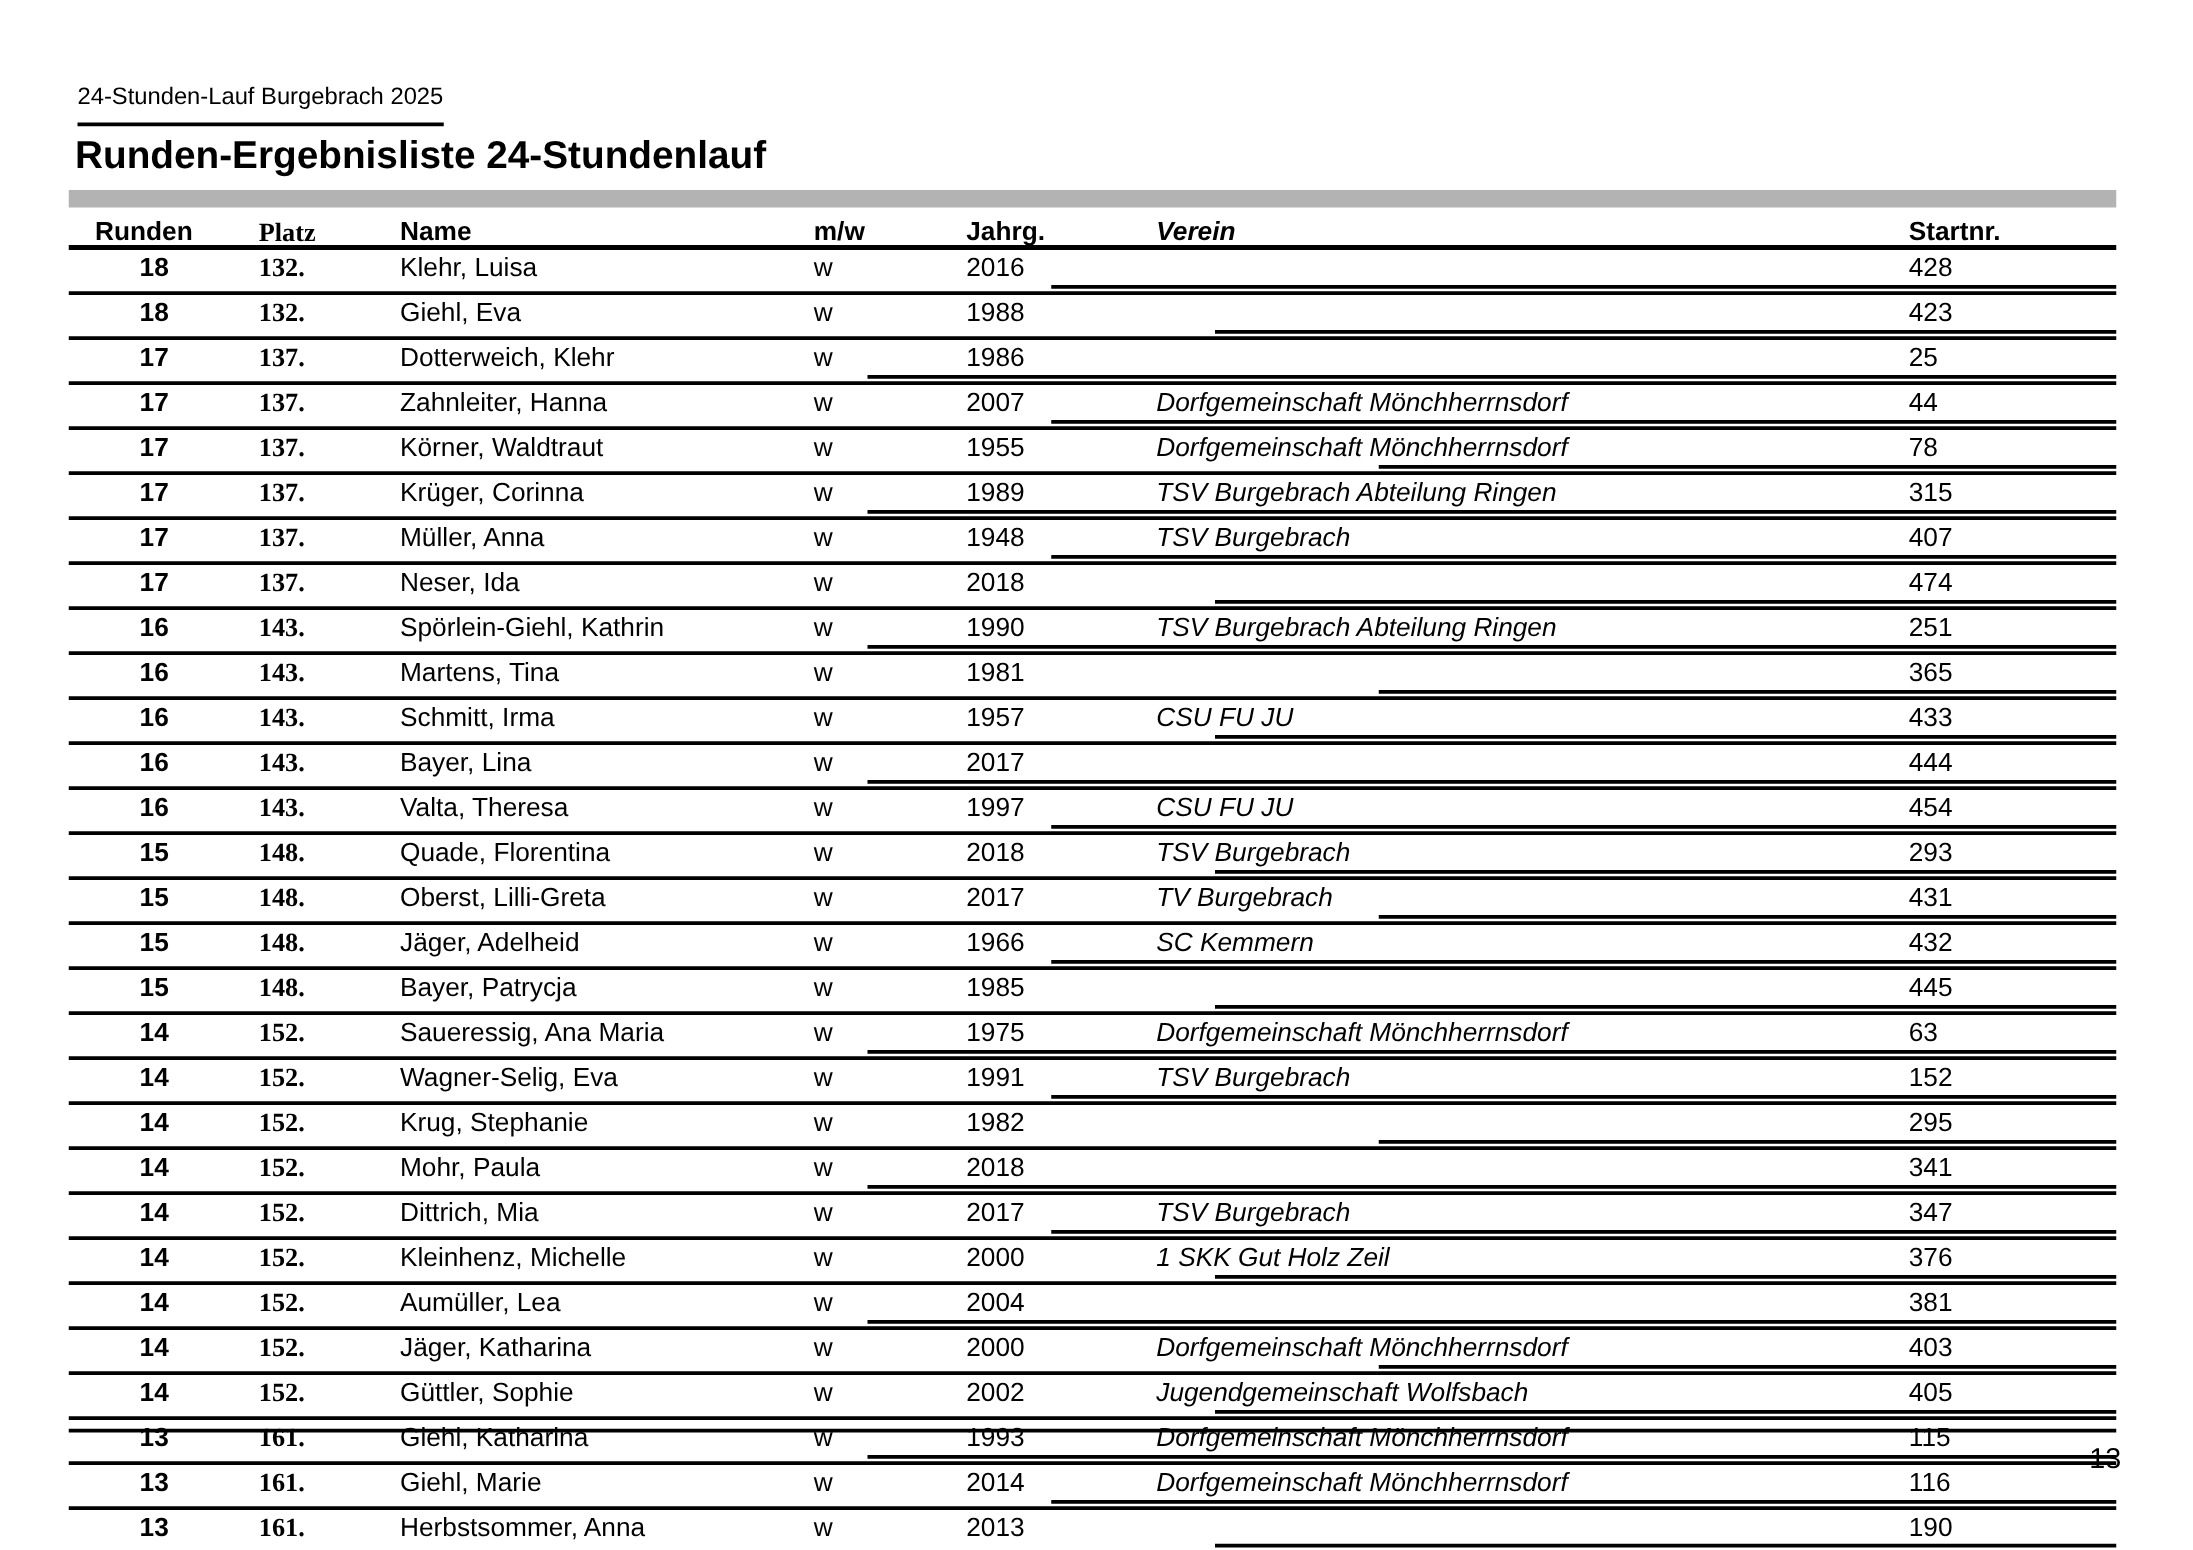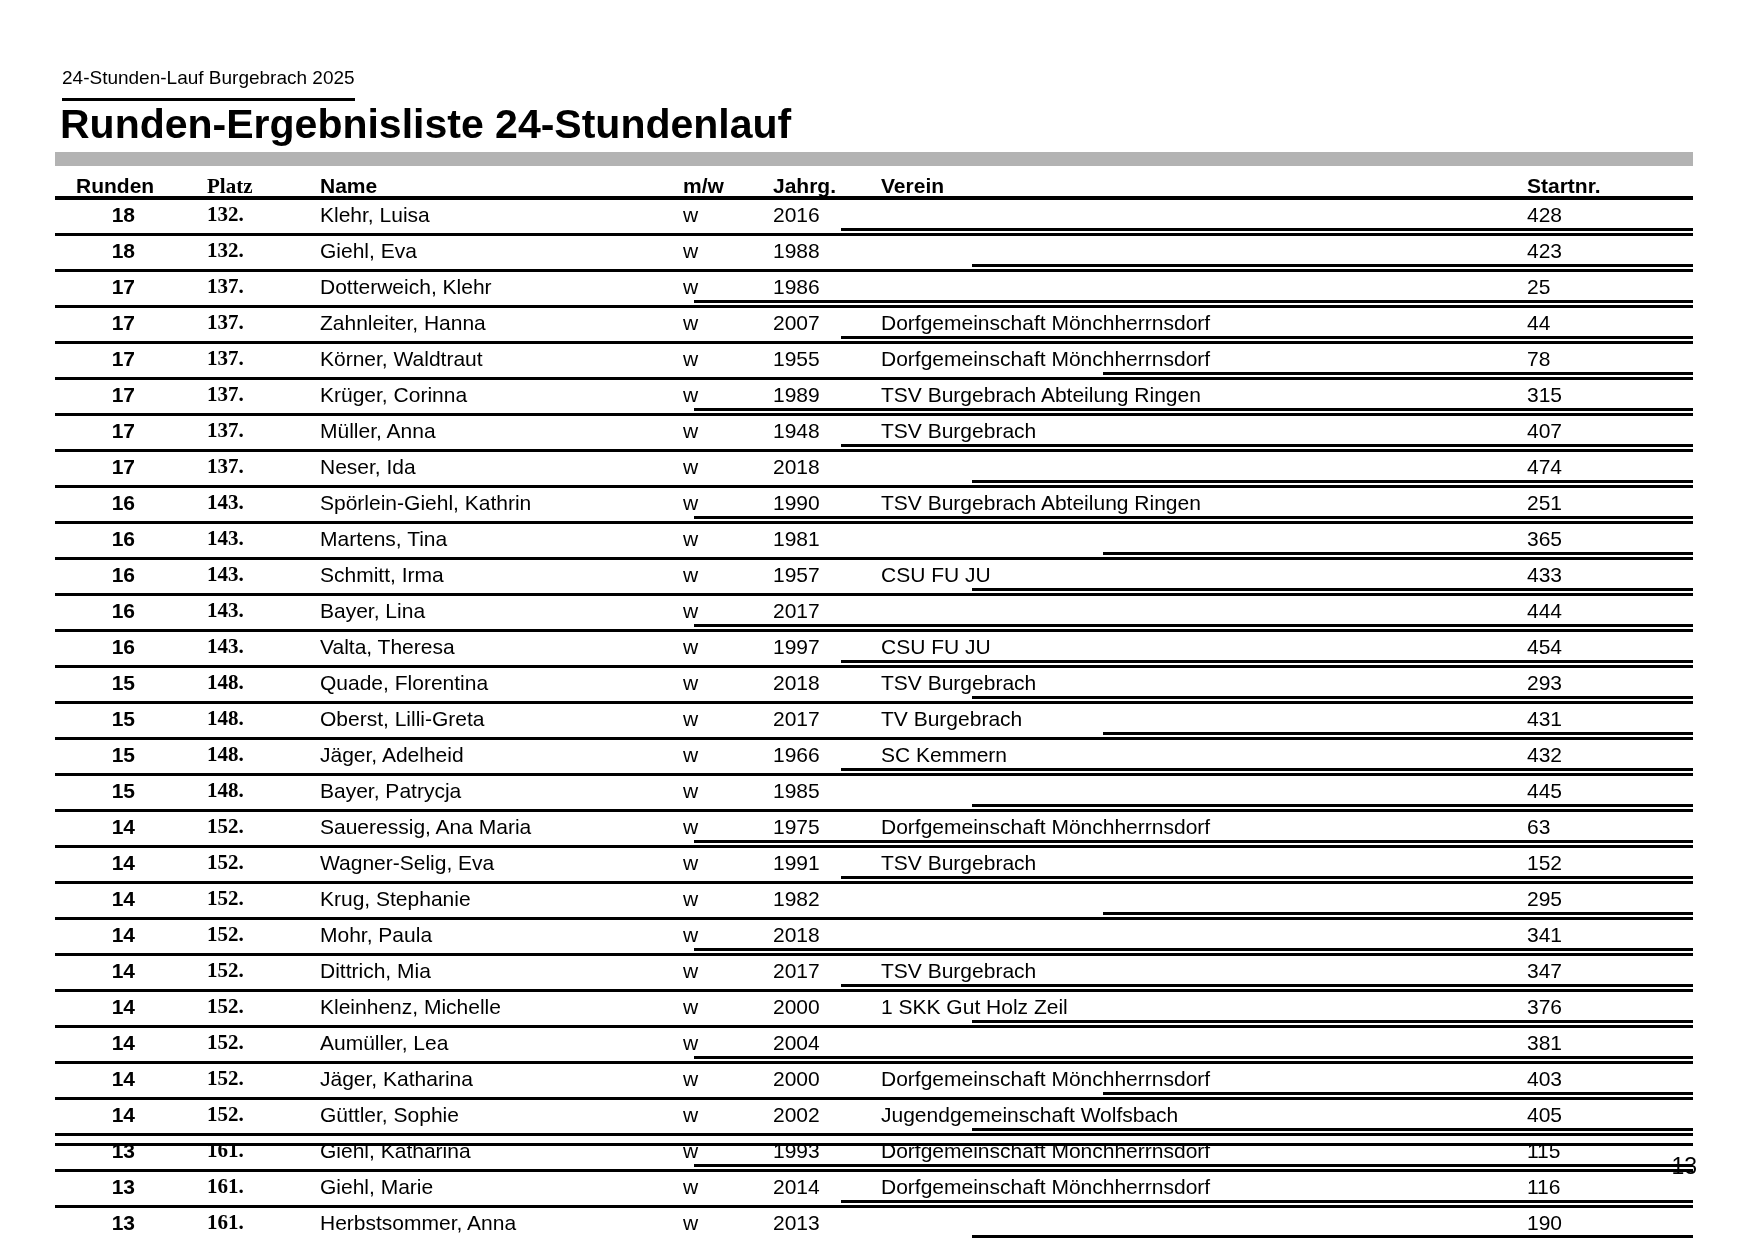--- a/index.html
+++ b/index.html
@@ -16,21 +16,21 @@
     position:absolute; left:62px; top:61px;
     font-size:19px; font-weight:400; line-height:33px;
   }
   .title span {
     display:inline-block;
     border-bottom:3px solid #000;
     padding-bottom:4px;
   }
   .subtitle {
     position:absolute; left:60px; top:106px;
-    font-size:41px; font-weight:700; line-height:36px;
+    font-size:31px; font-weight:700; line-height:36px;
   }
   .table {
     position:absolute; left:55px; top:152px; width:1638px;
   }
   .graybar {
     height:14px; width:100%; background:#b3b3b3;
   }
   .thead {
     position:relative; height:34px;
     border-bottom:4px solid #000;
@@ -38,23 +38,23 @@
   }
   .thead .cell { line-height:40px; }
   .cell {
     position:absolute; top:0; white-space:nowrap;
     font-size:21px; line-height:29px;
   }
   .c-runden  { left:0;      width:80px; text-align:right; font-weight:700; }
   .hdr-runden{ left:21px;   width:auto; text-align:left; }
   .c-platz   { left:152px;  font-weight:700;font-family:Liberation Serif, serif; }
   .c-name    { left:265px; }
-  .c-mw      { left:628px; }
+  .c-mw      { left:596px; }
   .c-jahrg   { left:718px; }
-  .c-verein  { left:826px; }
+  .c-verein  { left:870px;font-style:italic; }
   .c-startnr { left:1472px; }
   .row {
     position:relative; height:36px;
     border-bottom:3px solid #000;
   }
   .row:last-child { border-bottom:4px solid #000; }
   
   .row::after {
     content:""; position:absolute; right:0; bottom:2px; height:3px;
     background:#000; width:52%;

